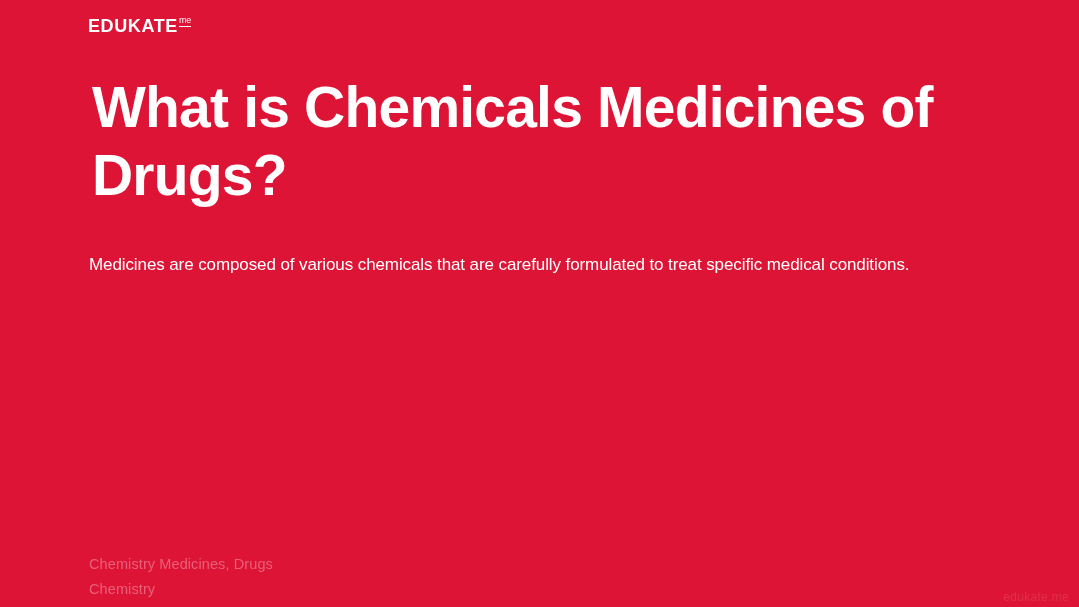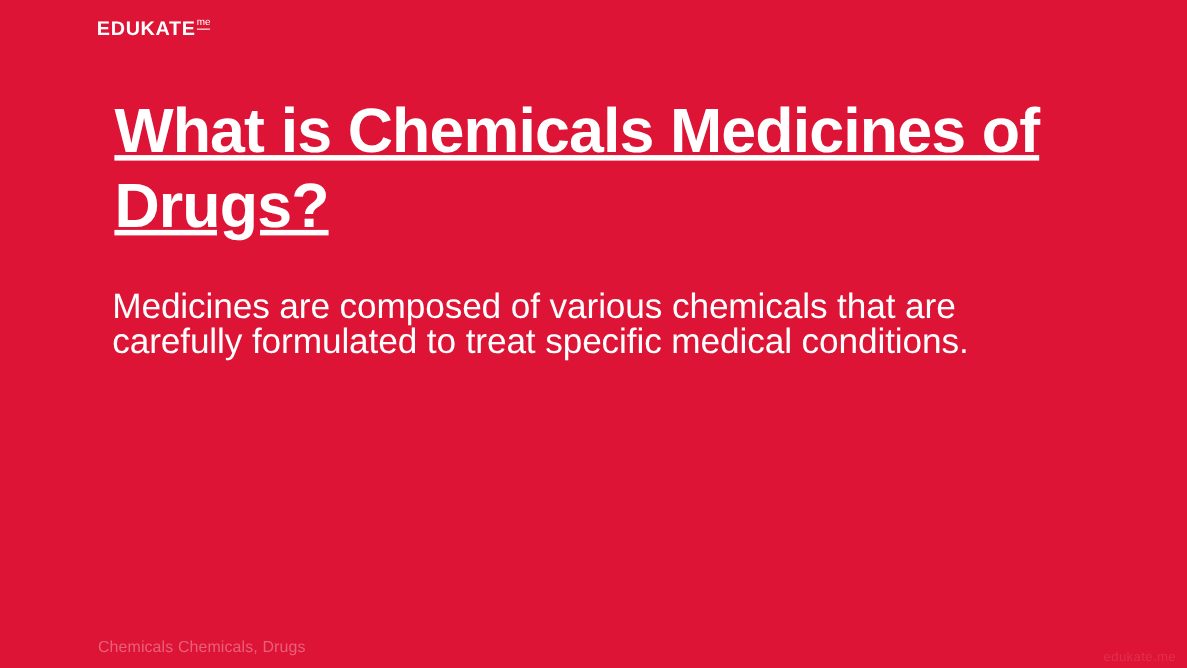--- a/index.html
+++ b/index.html
@@ -50,38 +50,37 @@
     border-bottom: 1.5px solid #ffffff;
     padding-bottom: 1px;
   }
 
   
   .title {
     position: absolute;
     left: 88px;
     top: 69px;
     width: 900px;
-    margin: 16px;
+    margin: 4px;
     color: #ffffff;
     font-size: 57px;
     font-weight: bold;
     line-height: 68px;
     letter-spacing: -0.8px;
-    text-decoration: underline;
   }
 
   
   .body-copy {
     position: absolute;
     left: 89px;
     top: 249px;
     width: 830px;
-    margin: 13px;
+    margin: 0;
     color: #ffffff;
-    font-size: 32px;
+    font-size: 17px;
     font-weight: normal;
     line-height: 32px;
     letter-spacing: -0.1px;
   }
 
   
   .footer-tags {
     position: absolute;
     left: 89px;
     bottom: 5px;
@@ -115,18 +114,19 @@
   <div class="logo">
     <span class="logo-word">EDUKATE</span>
     <span class="logo-sup">me</span>
   </div>
 
   <h1 class="title">What is Chemicals Medicines of Drugs?</h1>
 
   <p class="body-copy">Medicines are composed of various chemicals that are carefully formulated to treat specific medical conditions.</p>
 
   <div class="footer-tags">
-    <div>Chemicals Chemicals, Drugs</div>
+    <div>Chemistry Medicines, Drugs</div>
+    <div>Chemistry</div>
   </div>
 
   <div class="watermark">edukate.me</div>
 
 </div>
 
 </body></html>

